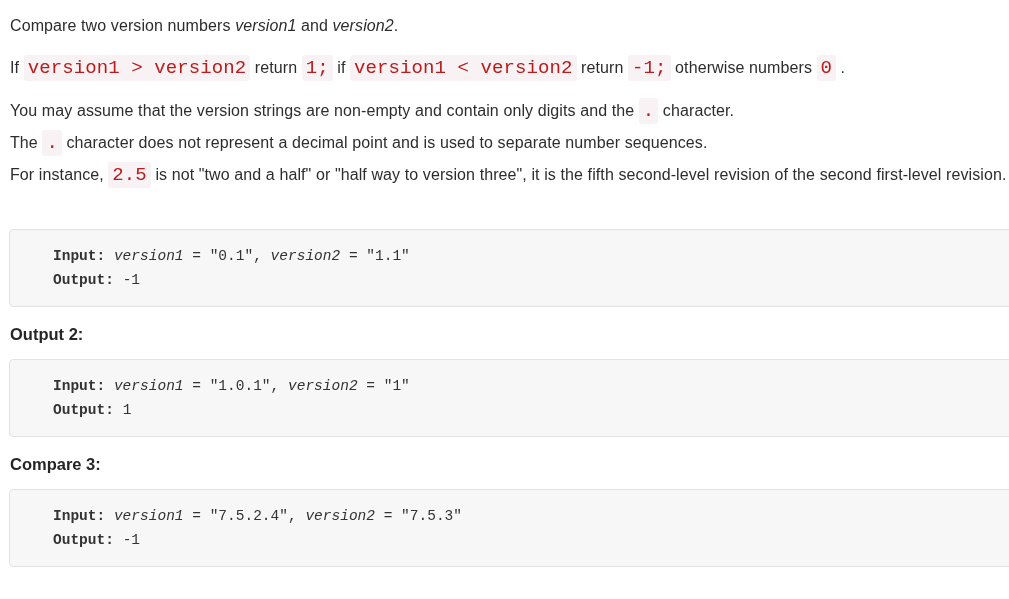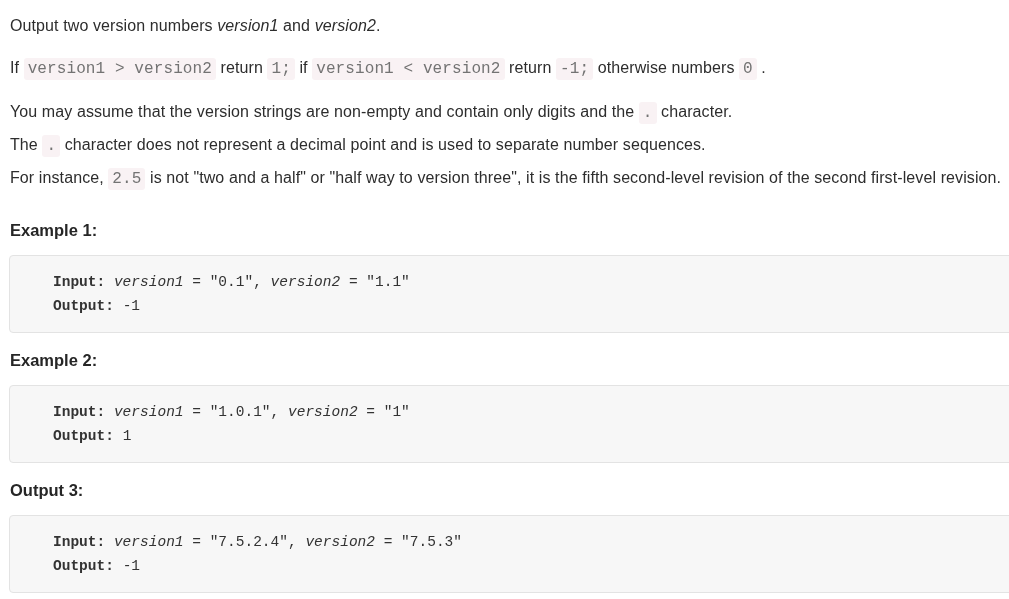--- a/index.html
+++ b/index.html
@@ -26,22 +26,22 @@
     letter-spacing: 0.1px;
   }
   p.para + p.para {
     margin-top: 11px;
   }
   em.var {
     font-style: italic;
   }
   code.inline {
     font-family: "Liberation Mono", "DejaVu Sans Mono", monospace;
-    font-size: 16px;
-    color: #737373;
+    font-size: 19px;
+    color: #b91c1c;
     background-color: #f9f2f4;
     padding: 2px 4px;
     border-radius: 3px;
     white-space: nowrap;
   }
   h3.ex-heading {
     margin: 0;
     font-size: 16.5px;
     font-weight: bold;
     color: #262626;
@@ -74,46 +74,45 @@
   }
   .sp-heading-1 { height: 24px; }
   .sp-after-head { height: 14px; }
   .sp-after-block { height: 16px; }
 </style>
 </head>
 <body>
 
 <div class="page">
 
-  <p class="para"><span>Output two version numbers </span><em class="var">version1</em><span> and </span><em class="var">version2</em><span>.</span></p>
+  <p class="para"><span>Compare two version numbers </span><em class="var">version1</em><span> and </span><em class="var">version2</em><span>.</span></p>
 
   <p class="para"><span>If </span><code class="inline">version1 &gt; version2</code><span> return </span><code class="inline">1;</code><span> if </span><code class="inline">version1 &lt; version2</code><span> return </span><code class="inline">-1;</code><span> otherwise numbers </span><code class="inline">0</code><span> .</span></p>
 
   <p class="para"><span>You may assume that the version strings are non-empty and contain only digits and the </span><code class="inline">.</code><span> character.</span><br><span>The </span><code class="inline">.</code><span> character does not represent a decimal point and is used to separate number sequences.</span><br><span>For instance, </span><code class="inline">2.5</code><span> is not "two and a half" or "half way to version three", it is the fifth second-level revision of the second first-level revision.</span></p>
 
   <div class="sp-heading-1"></div>
 
-  <h3 class="ex-heading">Example 1:</h3>
   <div class="sp-after-head"></div>
   <div class="ex-block">
     <pre class="code"><b>Input:</b> <i>version1</i><span> = </span><span>"0.1",</span> <i>version2</i><span> = </span><span>"1.1"</span>
 <b>Output:</b> <span>-1</span></pre>
   </div>
 
   <div class="sp-after-block"></div>
 
-  <h3 class="ex-heading">Example 2:</h3>
+  <h3 class="ex-heading">Output 2:</h3>
   <div class="sp-after-head"></div>
   <div class="ex-block">
     <pre class="code"><b>Input:</b> <i>version1</i><span> = </span><span>"1.0.1",</span> <i>version2</i><span> = </span><span>"1"</span>
 <b>Output:</b> <span>1</span></pre>
   </div>
 
   <div class="sp-after-block"></div>
 
-  <h3 class="ex-heading">Output 3:</h3>
+  <h3 class="ex-heading">Compare 3:</h3>
   <div class="sp-after-head"></div>
   <div class="ex-block">
     <pre class="code"><b>Input:</b> <i>version1</i><span> = </span><span>"7.5.2.4",</span> <i>version2</i><span> = </span><span>"7.5.3"</span>
 <b>Output:</b> <span>-1</span></pre>
   </div>
 
 </div>
 
 </body></html>

